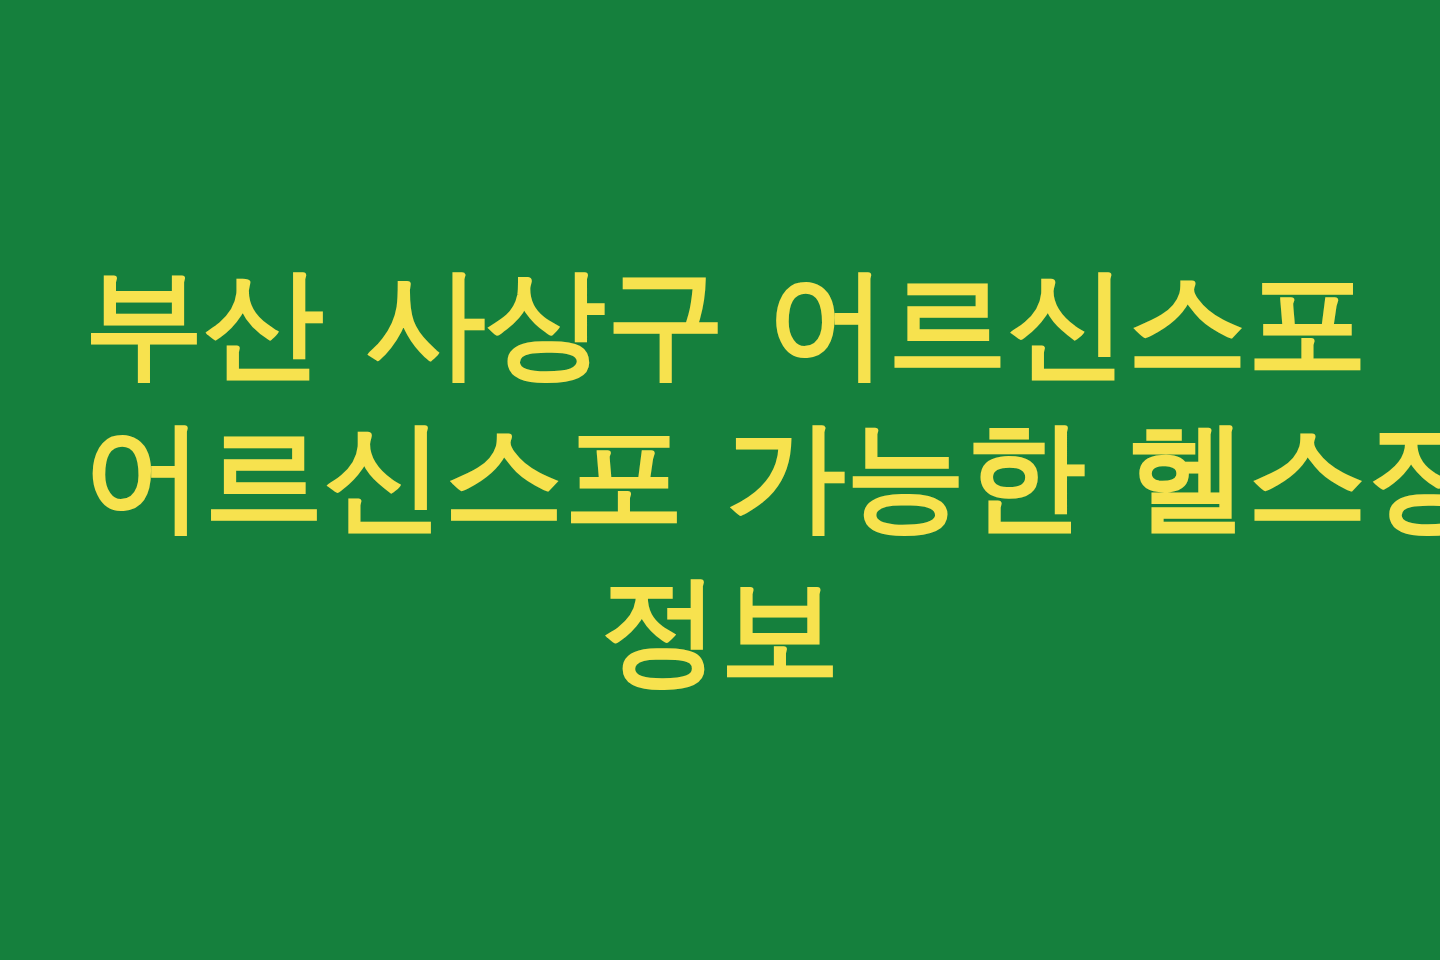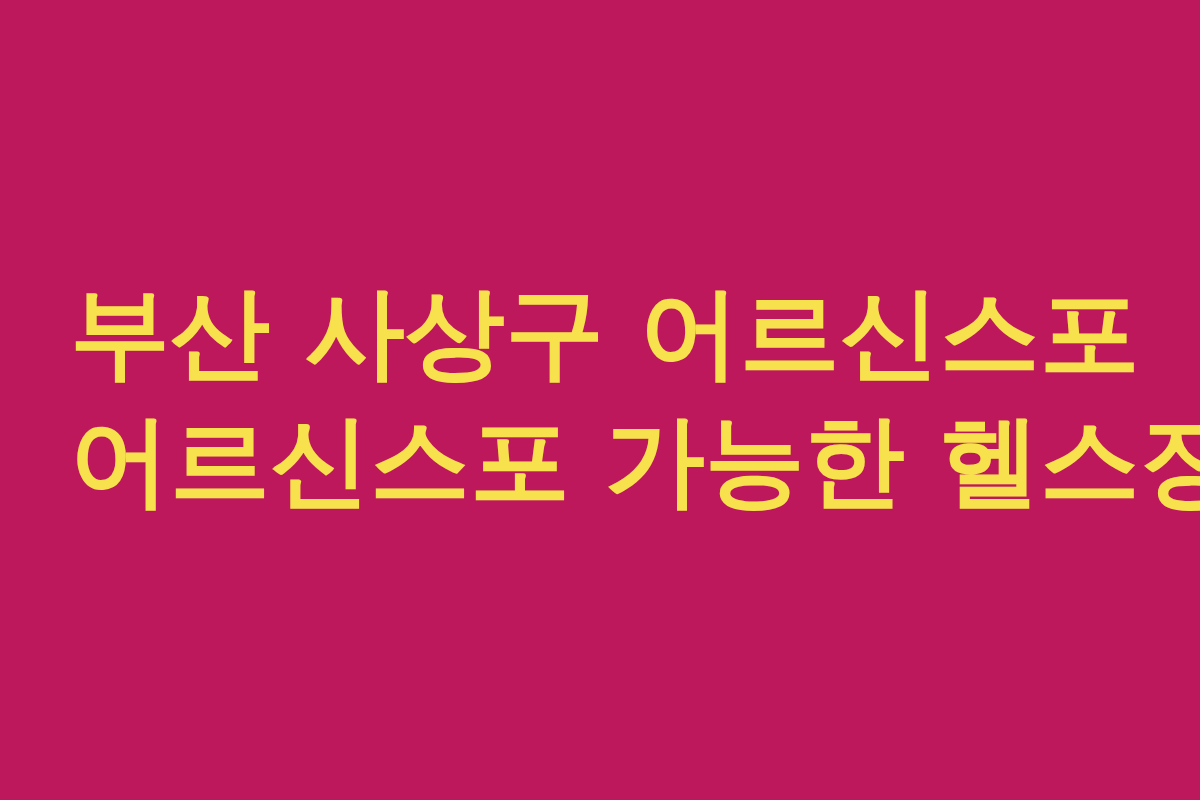--- a/index.html
+++ b/index.html
@@ -40,23 +40,24 @@
     line-height: 128px;
     font-weight: 700;
     letter-spacing: 0px;
     white-space: nowrap;
     text-rendering: optimizeLegibility;
   }
 </style>
 </head>
 <body>
 
-<div id="banner" style="background: #be185d;">
+<div id="banner" style="background: #15803d;">
 
   <div id="title-block">
 
     <span class="title-line" style="color: rgb(247, 226, 78);">부산 사상구 어르신스포</span>
 
     <span class="title-line" style="color: rgb(247, 226, 78);">어르신스포 가능한 헬스장</span>
 
+    <span class="title-line" style="color: rgb(247, 226, 78);">정보</span>
 
   </div>
 </div>
 
 </body></html>

